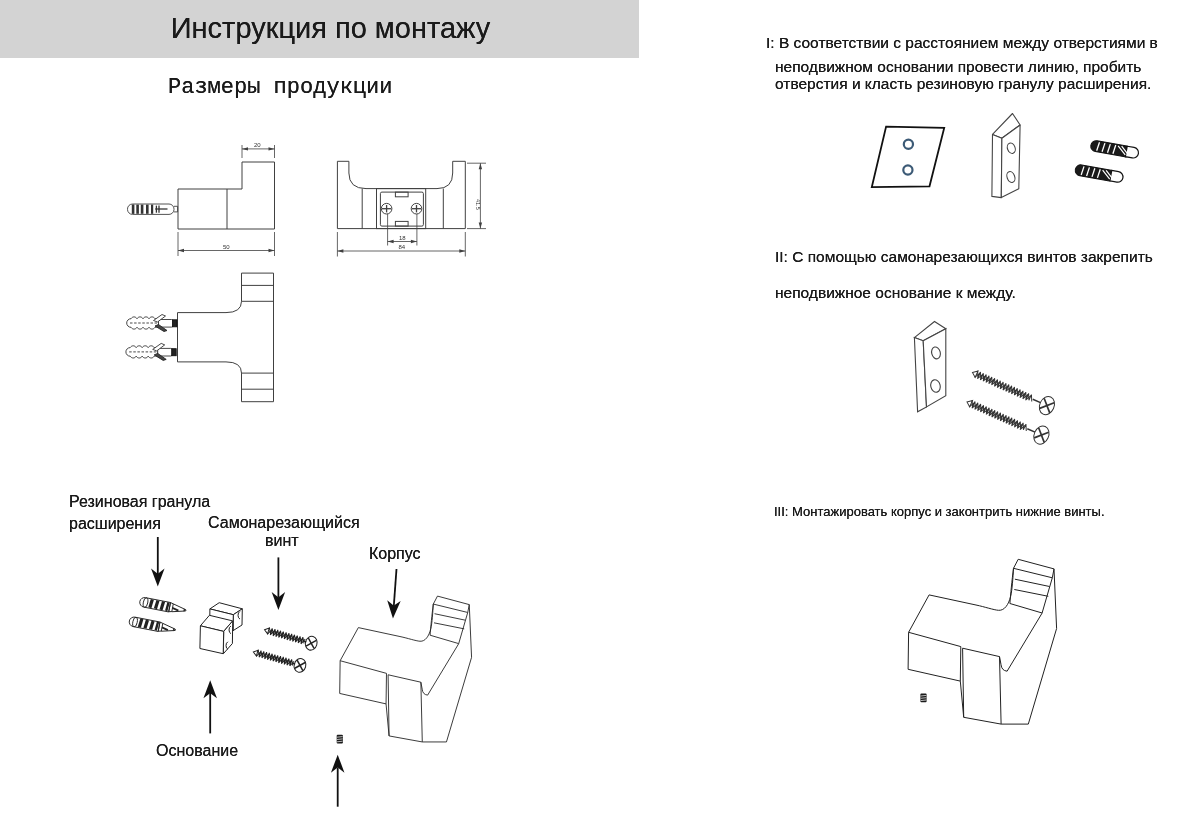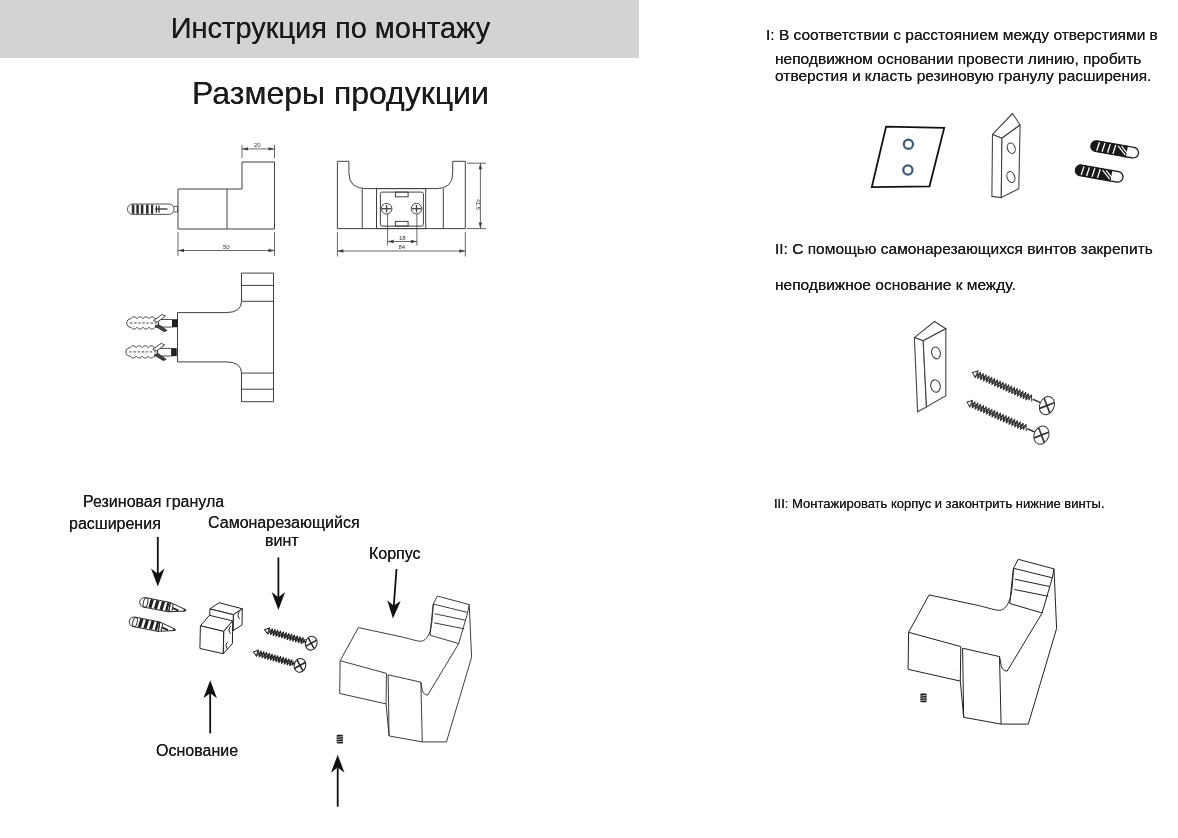--- a/index.html
+++ b/index.html
@@ -2,41 +2,41 @@
 <html><head>
 <meta charset="utf-8">
 <style>
   html,body{margin:0;padding:0;}
   body{width:1178px;height:838px;background:#fff;position:relative;overflow:hidden;
        font-family:"Liberation Sans", sans-serif;color:#1a1a1a;}
   .abs{text-shadow:0 0 0.55px currentColor;}
   .abs{position:absolute;white-space:nowrap;}
   #hdr{left:0;top:0;width:639px;height:58px;background:#d3d3d3;}
   #title{left:0;top:11.5px;width:661px;text-align:center;font-size:29px;}
-  #subtitle{left:192px;top:75px;font-size:32px;}
-  .step{font-size:15.5px;line-height:20.6px;}
+  #subtitle{left:168px;top:75px;font-size:22px;font-family:Liberation Mono, monospace;}
+  .step{font-size:15.5px;line-height:20.6px;margin-top:8px;}
   .lbl{font-size:16px;}
   svg{position:absolute;left:0;top:0;}
 </style>
 </head>
 <body>
 <div class="abs" id="hdr"></div>
 <div class="abs" id="title">Инструкция по монтажу</div>
 <div class="abs" id="subtitle">Размеры продукции</div>
 
 <div class="abs step" style="left:766px;top:25px;">I: В соответствии с расстоянием между отверстиями в</div>
 <div class="abs step" style="left:775px;top:49px;text-align:center;">неподвижном основании провести линию, пробить</div>
 <div class="abs step" style="left:775px;top:66.3px;">отверстия и класть резиновую гранулу расширения.</div>
 
 <div class="abs step" style="left:775px;top:239px;">II: С помощью самонарезающихся винтов закрепить</div>
 <div class="abs step" style="left:775px;top:274.6px;">неподвижное основание к между.</div>
 
 <div class="abs step" style="left:774px;top:493.9px;font-size:13px;">III: Монтажировать корпус и законтрить нижние винты.</div>
 
-<div class="abs lbl" style="left:83px;top:493px;">Резиновая гранула</div>
+<div class="abs lbl" style="left:69px;top:493px;">Резиновая гранула</div>
 <div class="abs lbl" style="left:69px;top:514.5px;">расширения</div>
 <div class="abs lbl" style="left:208px;top:513.5px;text-align:right;">Самонарезающийся</div>
 <div class="abs lbl" style="left:265px;top:531.5px;">винт</div>
 <div class="abs lbl" style="left:369px;top:545px;">Корпус</div>
 <div class="abs lbl" style="left:156px;top:742px;">Основание</div>
 <div class="abs lbl" style="left:279px;top:818px;margin-top:44px;">Запорный винт</div>
 
 <svg width="1178" height="838" viewBox="0 0 1178 838" fill="none">
 <defs>
 <marker id="ah" markerWidth="10" markerHeight="8" refX="9" refY="4" orient="auto" markerUnits="userSpaceOnUse">

